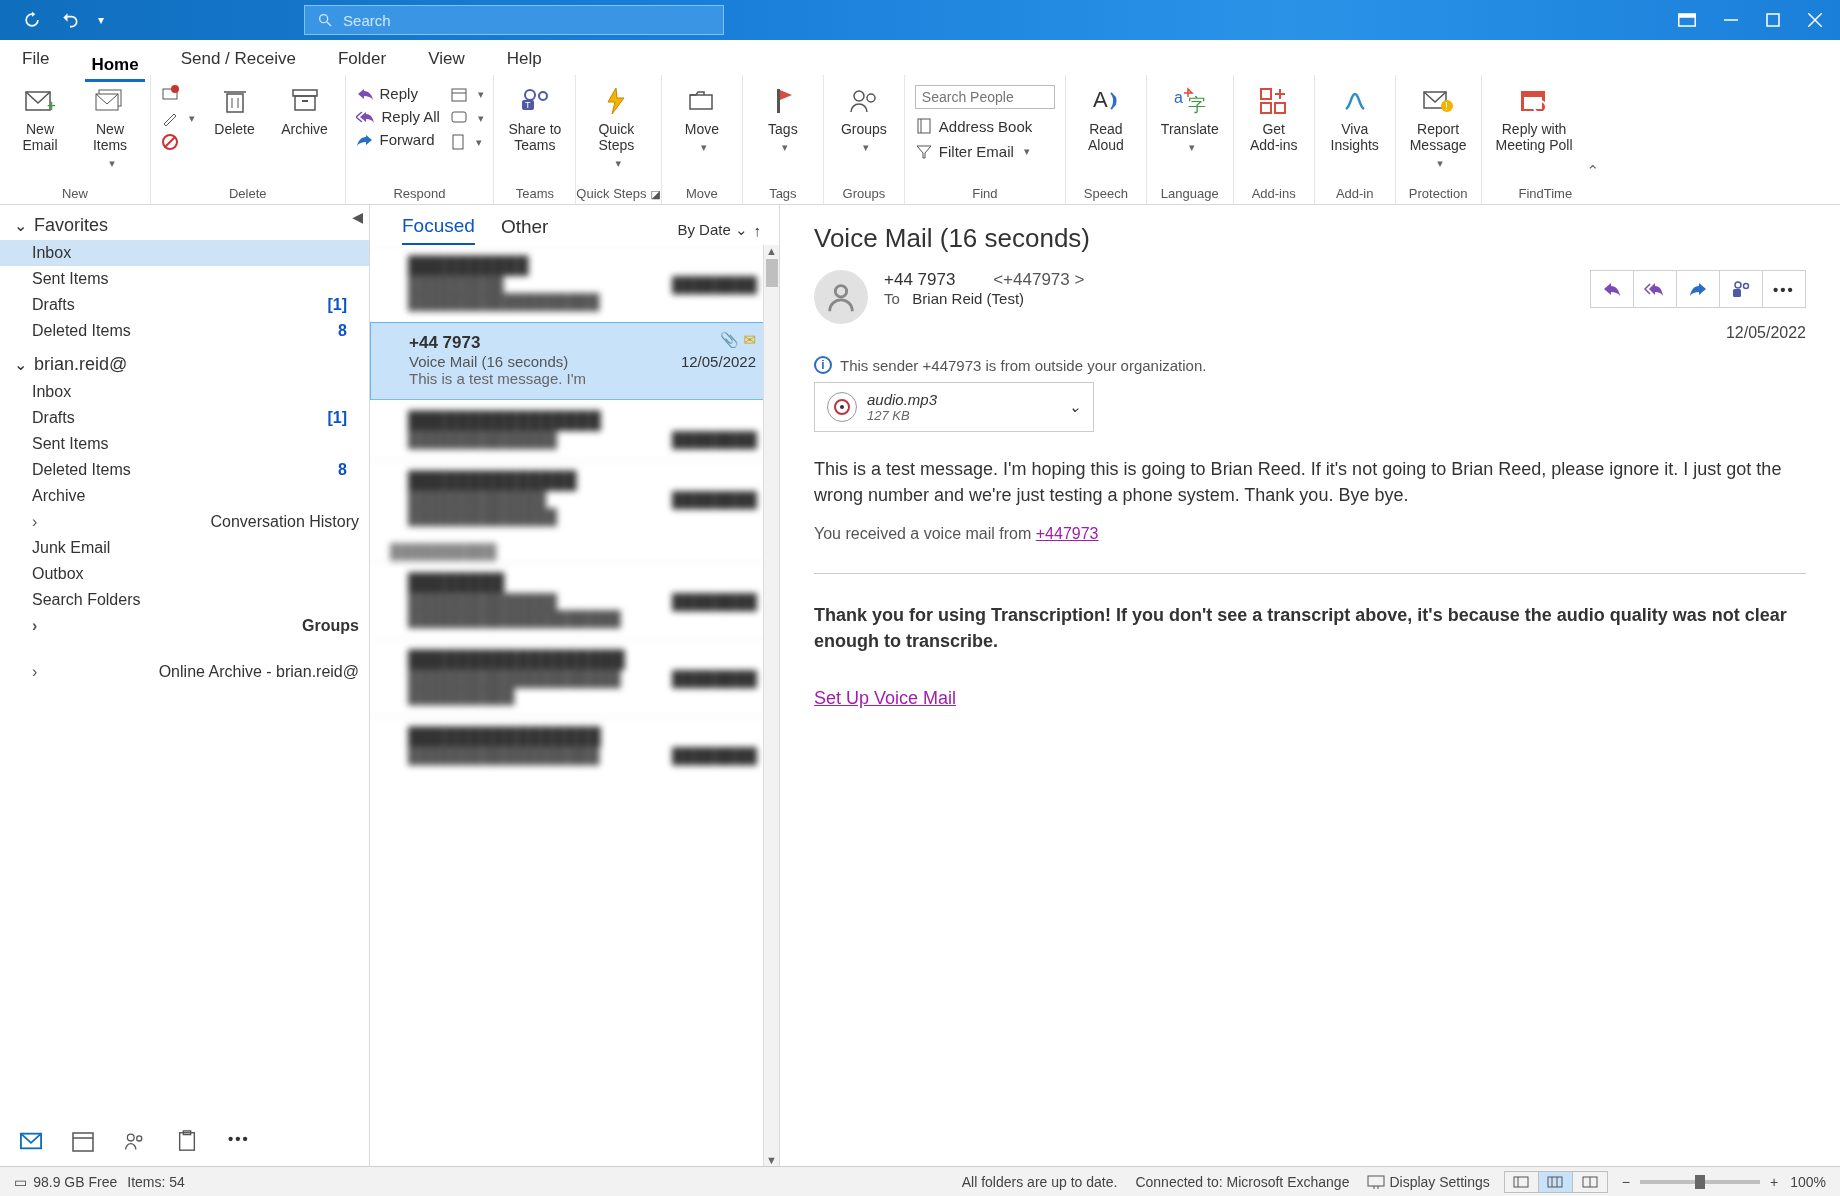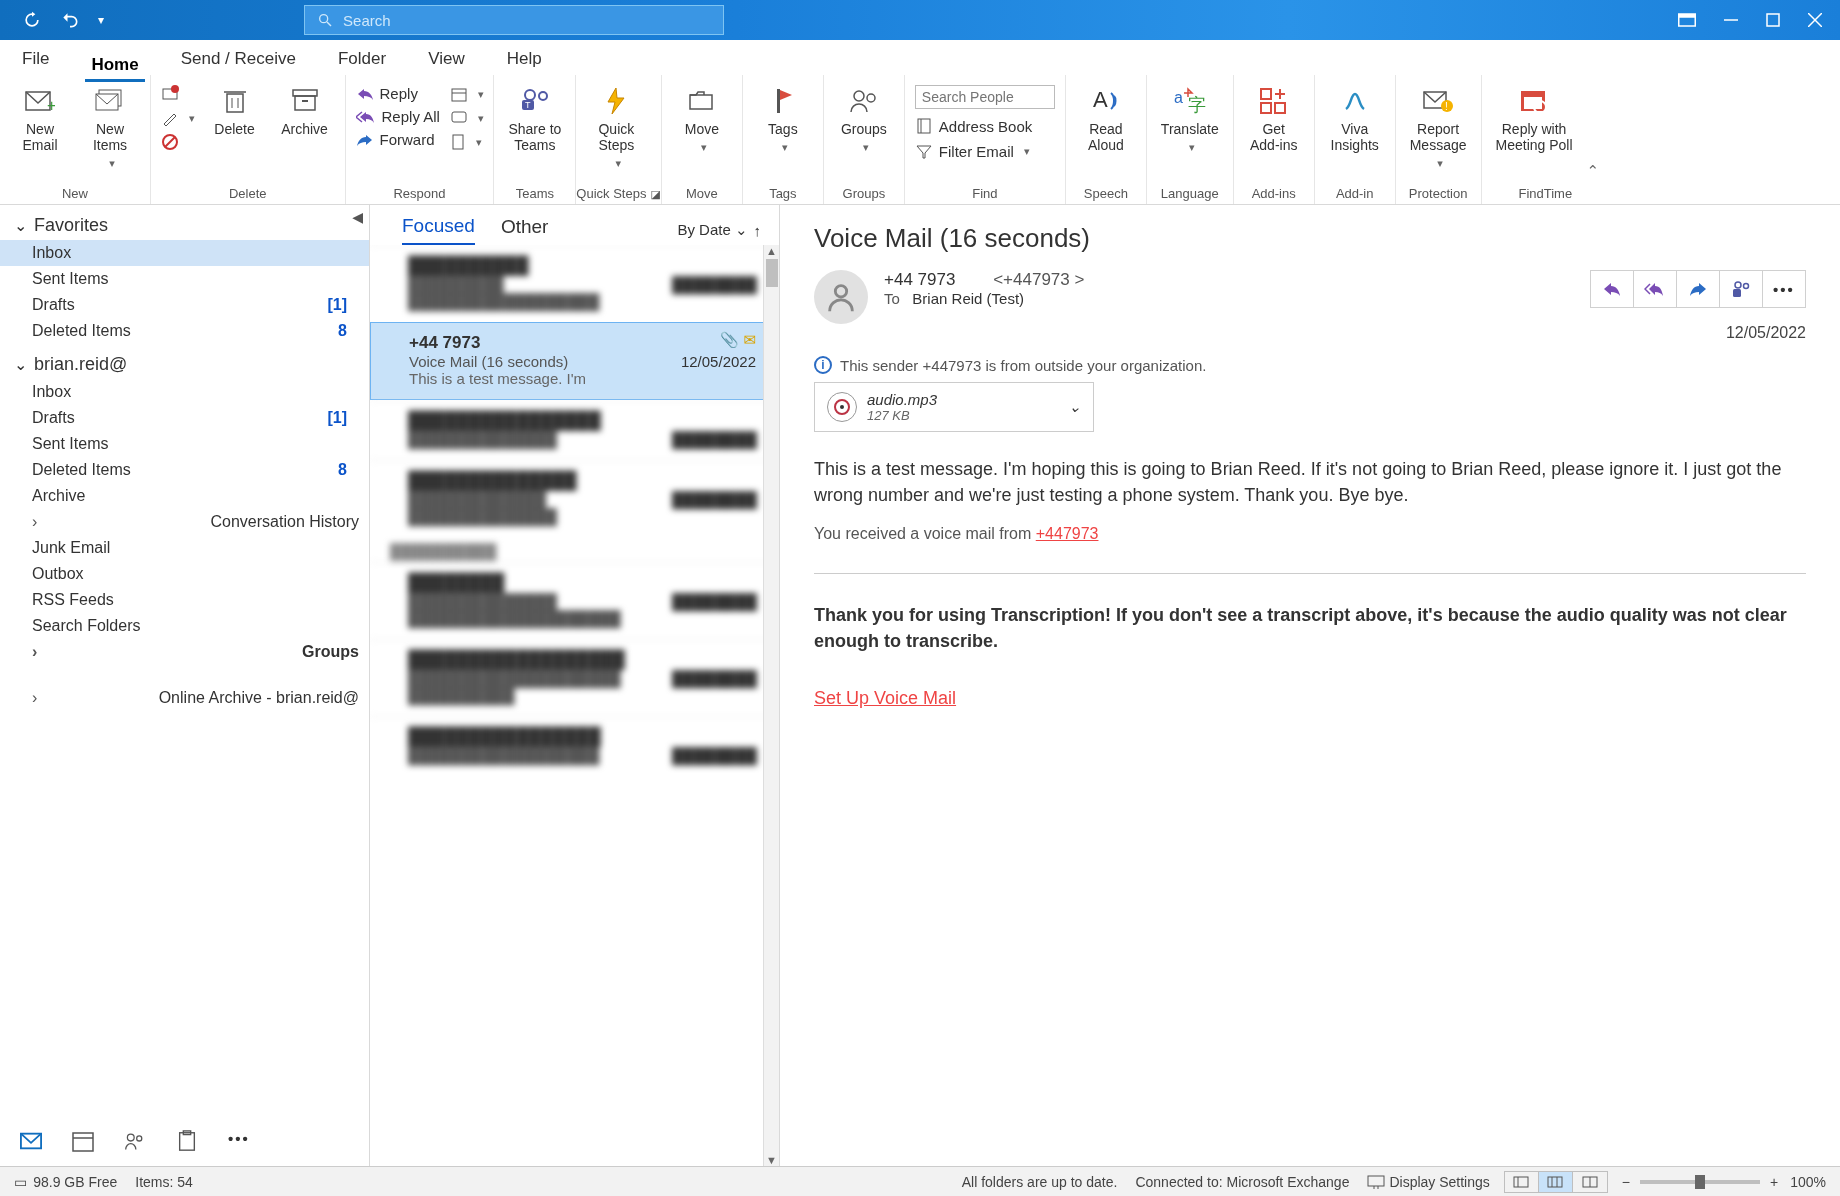--- a/index.html
+++ b/index.html
@@ -72,21 +72,21 @@
 .rp-to { font-size:15px; color:#555;}
 .rp-actions { margin-left:auto; display:flex; gap:0;}
 .rp-act { width:44px; height:38px; border:1px solid #d0d0d0; display:flex; align-items:center; justify-content:center; cursor:pointer; margin-left:-1px;}
 .rp-date { margin-left:auto; font-size:16px; color:#444;}
 .info-bar { display:flex; align-items:center; gap:8px; margin-top:14px; font-size:15px; color:#555;}
 .info-bar .i-icon{width:18px;height:18px;border:2px solid #2b6cc4;border-radius:50%;color:#2b6cc4;display:flex;align-items:center;justify-content:center;font-size:12px;font-weight:bold;}
 .attachment { margin-top:8px; border:1px solid #ccc; width:280px; padding:8px 12px; display:flex; gap:10px; align-items:center; cursor:pointer;font-style:italic;}
 .att-icon{width:30px;height:30px;border:1px solid #999;border-radius:50%;display:flex;align-items:center;justify-content:center;}
 .rp-body { margin-top:24px; font-size:18px; line-height:1.45; }
 .rp-body hr{margin:28px 0; border:none; border-top:1px solid #ccc;}
-.rp-body a{color:#ef4444; text-decoration:underline;text-align:right;}
+.rp-body a{color:#a21caf; text-decoration:underline;text-align:right;}
 .rp-body .bold{font-weight:600;}
 
 
 .status-bar { height:30px; background:#f2f2f2; border-top:1px solid #ccc; display:flex; align-items:center; font-size:14px; padding:0 14px; color:#444;}
 .status-bar .spacer{flex:1;}
 .view-toggle{display:flex; border:1px solid #bfbfbf;}
 .view-toggle div{width:34px; height:20px; border-right:1px solid #bfbfbf; display:flex;align-items:center;justify-content:center;}
 .view-toggle div.active{background:#c8e2f9;}
 .zoom-track{width:120px; height:4px; background:#bfbfbf; margin:0 10px; position:relative;}
 .zoom-knob{width:10px; height:14px; background:#666; position:absolute; top:-5px; left:55px;}
@@ -532,23 +532,20 @@
         <span>Archive</span>
       </div>
     <div class="folder sub">
         <span>Conversation History</span>
       </div>
     <div class="folder">
         <span>Junk Email</span>
       </div>
     <div class="folder">
         <span>Outbox</span>
-      </div>
-    <div class="folder">
-        <span>RSS Feeds</span>
       </div>
     <div class="folder">
         <span>Search Folders</span>
       </div>
     <div class="folder sub" style="font-weight:600;">
         <span>Groups</span>
       </div>
     <div class="folder sub" style="margin-top:20px;">
         <span>Online Archive - brian.reid@</span>
       </div>
@@ -712,21 +709,21 @@
       <hr>
       <p class="bold">Thank you for using Transcription! If you don't see a transcript above, it's because the audio quality was not clear enough to transcribe.</p>
       <p style="margin-top:30px;"><a href="#">Set Up Voice Mail</a></p>
     </div>
   </div>
 </div>
 
 <div class="status-bar">
   <span style="margin-right:6px;">▭</span>
   <span>98.9 GB Free</span>
-  <span style="margin:0 18px;">Items: 54</span>
+  <span style="margin:0 10px;">Items: 54</span>
   <div class="spacer"></div>
   <span>All folders are up to date.</span>
   <span style="margin:0 18px;">Connected to: Microsoft Exchange</span>
   <span style="display:flex;align-items:center;gap:4px;">
       <svg width="18" height="14">
         <rect x="1" y="1" width="16" height="10" fill="none" stroke="#555"></rect>
         <line x1="7" y1="11" x2="7" y2="14" stroke="#555"></line>
         <line x1="11" y1="11" x2="11" y2="14" stroke="#555"></line>
       </svg>
       <span>Display Settings</span>

